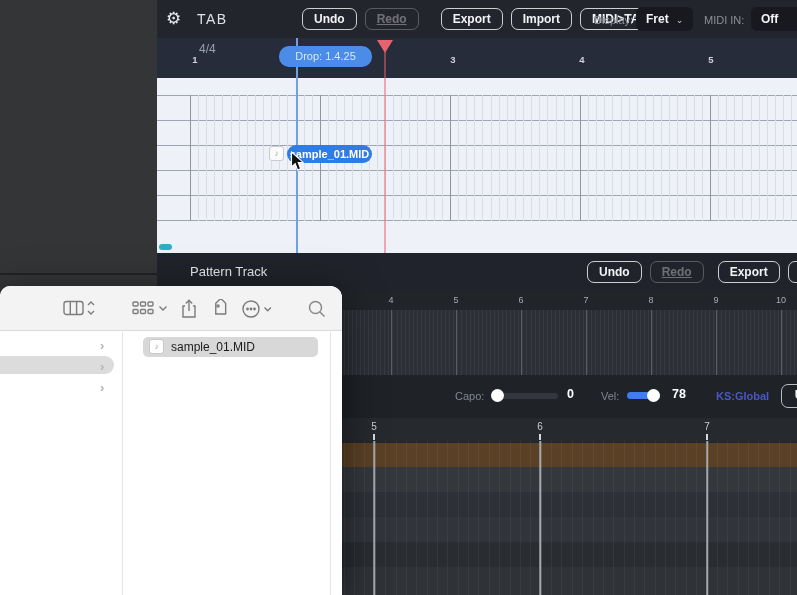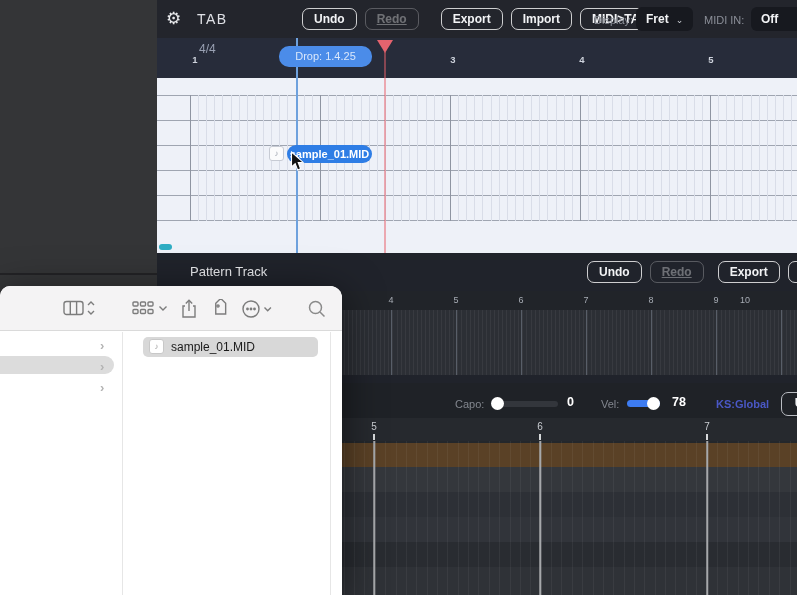--- a/index.html
+++ b/index.html
@@ -55,21 +55,21 @@
   #pattern-title { position:absolute; left:33px; top:11px; font-size:13px; color:#e8e9ec; }
 
   
   #mid-ruler { position:absolute; left:0; top:291px; width:640px; height:19px; background:#212429; }
   .midnum { position:absolute; top:4px; transform:translateX(-50%); font-size:9px; color:#a7acb4; }
   #mid-track { position:absolute; left:0; top:310px; width:640px; height:65px; background:#2c2f35; }
   #mid-track .fine { position:absolute; inset:0; background:repeating-linear-gradient(to right, rgba(255,255,255,.055) 0 1px, transparent 1px 4.06px); }
   .midline { position:absolute; top:0; width:1px; height:65px; background:#585e68; }
 
   
-  #controls { position:absolute; left:0; top:375px; width:640px; height:43px; background:#1f2227;margin-top:8px; }
+  #controls { position:absolute; left:0; top:375px; width:640px; height:43px; background:#1f2227; }
   .ctl-label { position:absolute; top:15px; font-size:11px; color:#83878f; }
   #capo-track { position:absolute; left:337px; top:18px; width:64px; height:6px; border-radius:3px; background:#33363c; }
   #capo-knob { position:absolute; left:-3px; top:-4px; width:13px; height:13px; border-radius:50%; background:#fff; }
   .ctl-value { position:absolute; top:12px; font-size:12.5px; font-weight:700; color:#fff; }
   #vel-track { position:absolute; left:470px; top:17px; width:33px; height:7px; border-radius:4px; background:#3d7cf2; }
   #vel-knob { position:absolute; left:20px; top:-3px; width:13px; height:13px; border-radius:50%; background:#fff; }
   #ks-label { position:absolute; left:559px; top:15px; font-size:11px; color:#4a58c6;font-weight:bold; }
   #ctl-undo { position:absolute; left:624px; top:9px; height:24px; width:58px; border:1.5px solid #b9bcc2; border-radius:7px; color:#f2f3f5; font-size:12px; font-weight:600; line-height:21px; text-align:center; }
 
   
@@ -167,21 +167,21 @@
         </div>
     </div>
 
     <div id="mid-ruler">
         <span class="midnum" style="left: 234px;">4</span>
         <span class="midnum" style="left: 299px;">5</span>
         <span class="midnum" style="left: 364px;">6</span>
         <span class="midnum" style="left: 429px;">7</span>
         <span class="midnum" style="left: 494px;">8</span>
         <span class="midnum" style="left: 559px;">9</span>
-        <span class="midnum" style="left: 588px; text-align: right;">10</span>
+        <span class="midnum" style="left: 624px; text-align: right;">10</span>
       </div>
     <div id="mid-track">
       <div class="fine"></div>
     <div class="midline" style="left: 234px;"></div>
         <div class="midline" style="left: 299px;"></div>
         <div class="midline" style="left: 364px;"></div>
         <div class="midline" style="left: 429px;"></div>
         <div class="midline" style="left: 494px;"></div>
         <div class="midline" style="left: 559px;"></div>
         <div class="midline" style="left: 624px;"></div>

